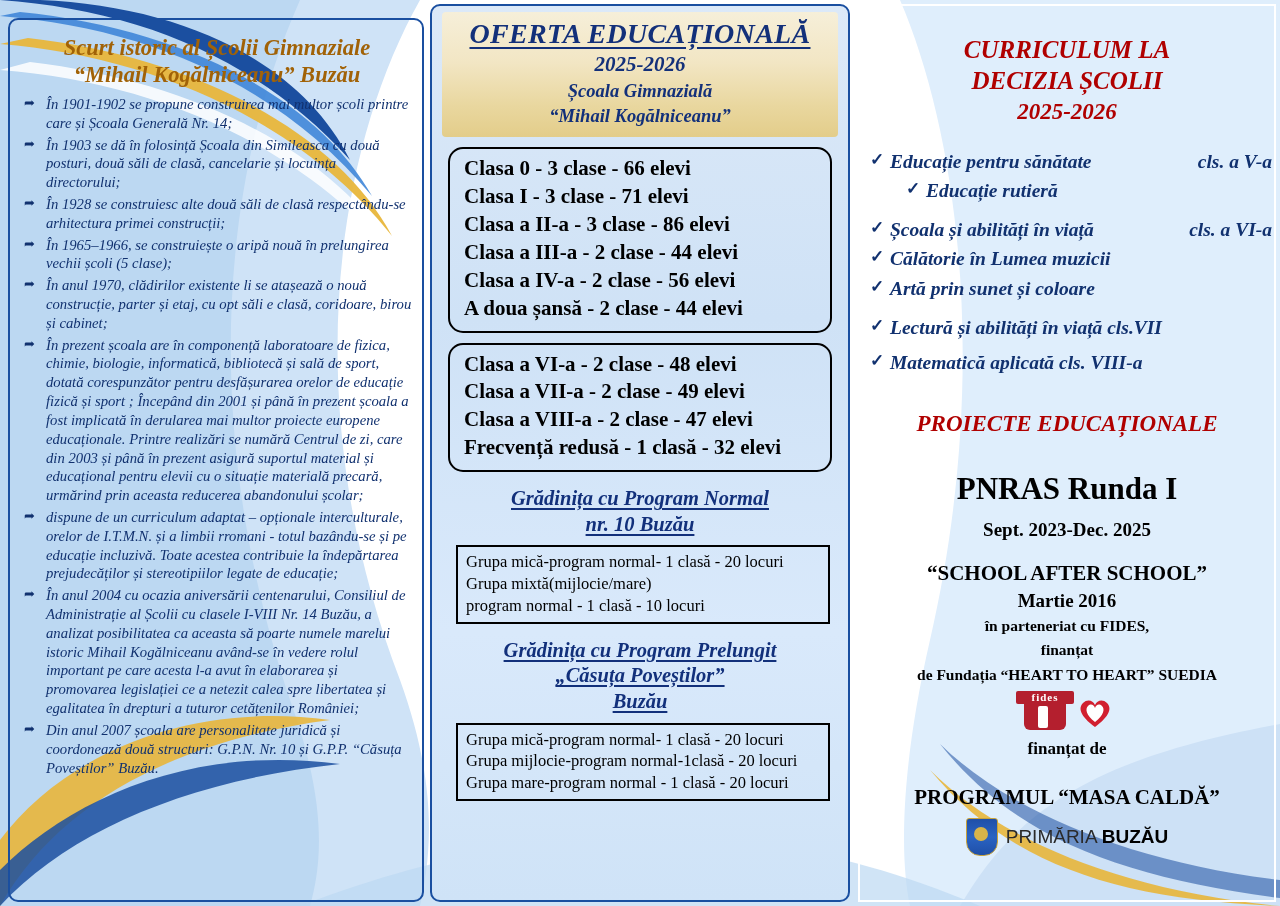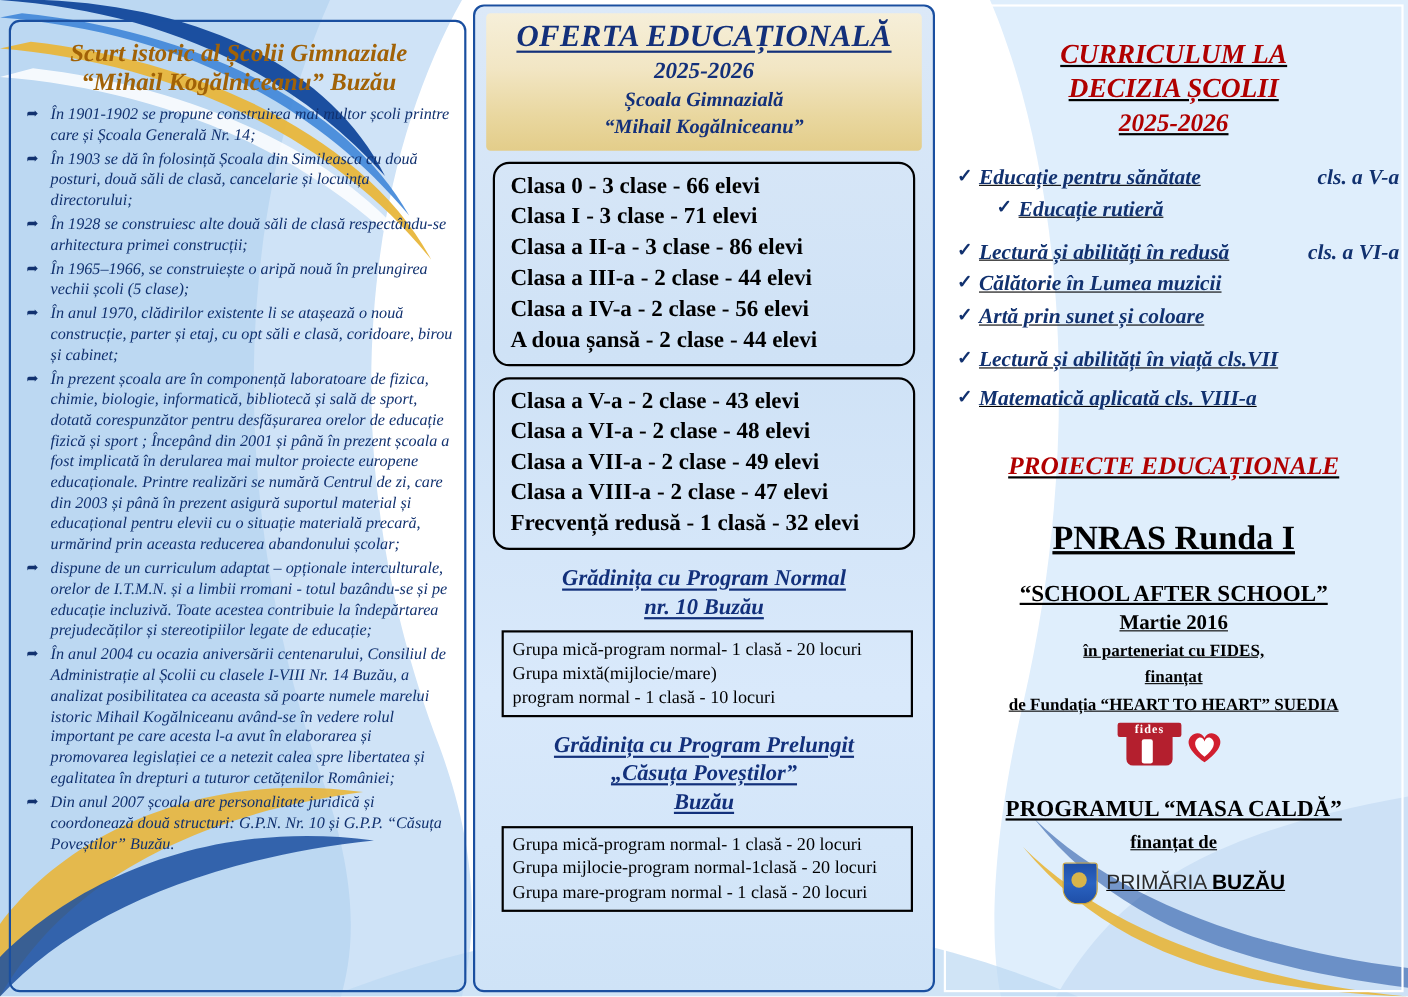--- a/index.html
+++ b/index.html
@@ -158,21 +158,20 @@
   
   #panel-right {
     left: 858px;
     top: 4px;
     width: 418px;
     height: 898px;
     border: 2px solid #ffffff;
     background: transparent;
     padding: 10px 8px;
     text-align: center;
-    text-decoration: underline;
   }
   #cds-title {
     font-style: italic;
     font-weight: bold;
     font-size: 25px;
     color: #b00000;
     line-height: 1.25;
     margin-top: 18px;
   }
   #cds-years {
@@ -396,21 +395,20 @@
     <div class="class-box">
       <div class="class-line">Clasa 0  - 3 clase - 66 elevi</div>
       <div class="class-line">Clasa I  - 3 clase - 71 elevi</div>
       <div class="class-line">Clasa a II-a  - 3 clase - 86 elevi</div>
       <div class="class-line">Clasa a III-a - 2 clase - 44 elevi</div>
       <div class="class-line">Clasa a IV-a - 2 clase - 56 elevi</div>
       <div class="class-line">A doua șansă  - 2 clase - 44 elevi</div>
     </div>
 
     <div class="class-box">
-      <div class="class-line">Clasa a V-a - 2 clase - 43 elevi</div>
       <div class="class-line">Clasa a VI-a - 2 clase - 48 elevi</div>
       <div class="class-line">Clasa a VII-a  - 2 clase - 49 elevi</div>
       <div class="class-line">Clasa a VIII-a - 2 clase - 47 elevi</div>
       <div class="class-line">Frecvență redusă - 1 clasă - 32 elevi</div>
     </div>
 
     <div class="kg-title">
       <div>Grădinița cu Program Normal</div>
       <div>nr. 10  Buzău</div>
     </div>
@@ -444,21 +442,21 @@
         <span class="check">✓</span>
         <span>Educație pentru sănătate</span>
         <span class="cls cls-right">cls. a V-a</span>
       </li>
       <li class="cds-item indent">
         <span class="check">✓</span>
         <span>Educație rutieră</span>
       </li>
       <li class="cds-item" style="margin-top:10px;">
         <span class="check">✓</span>
-        <span>Lectură și abilități în redusă</span>
+        <span>Școala și abilități în viață</span>
         <span class="cls cls-right">cls. a VI-a</span>
       </li>
       <li class="cds-item">
         <span class="check">✓</span>
         <span>Călătorie în Lumea muzicii</span>
       </li>
       <li class="cds-item">
         <span class="check">✓</span>
         <span>Artă prin sunet și coloare</span>
       </li>
@@ -467,20 +465,21 @@
         <span>Lectură și abilități în viață  cls.VII</span>
       </li>
       <li class="cds-item" style="margin-top:6px;">
         <span class="check">✓</span>
         <span>Matematică aplicată  cls. VIII-a</span>
       </li>
     </ul>
 
     <div id="proj-title">PROIECTE EDUCAȚIONALE</div>
     <div id="pnras">PNRAS Runda I</div>
+    <div id="pnras-dates">Sept. 2023-Dec. 2025</div>
 
     <div id="sas">“SCHOOL AFTER SCHOOL”</div>
     <div id="sas-date">Martie 2016</div>
 
     <div class="small-line">în parteneriat cu FIDES,</div>
     <div class="small-line">finanțat</div>
     <div class="small-line">de Fundația “HEART TO HEART” SUEDIA</div>
 
     <div class="logos">
       <span class="fides-logo">
@@ -488,22 +487,22 @@
         <span class="fides-mark"></span>
       </span>
       <span class="heart-logo">
         <svg class="heart" viewBox="0 0 34 30">
           <path d="M17 29 C2 18 0 10 5 5 C9 1 15 2 17 7 C19 2 25 1 29 5 C34 10 32 18 17 29 Z" fill="#d11f2f"></path>
           <path d="M17 24 C8 17 7 11 10 8 C13 5 16 7 17 10 C18 7 21 5 24 8 C27 11 26 17 17 24 Z" fill="#ffffff"></path>
         </svg>
       </span>
     </div>
 
+    <div id="masa-fin">finanțat de</div>
     <div id="masa">PROGRAMUL “MASA CALDĂ”</div>
-    <div id="masa-fin">finanțat de</div>
 
     <div class="primaria">
       <span class="crest"></span>
       <span class="primaria-text"><span>PRIMĂRIA </span><b>BUZĂU</b></span>
     </div>
   </div>
 
 </div>
 
 </body></html>

